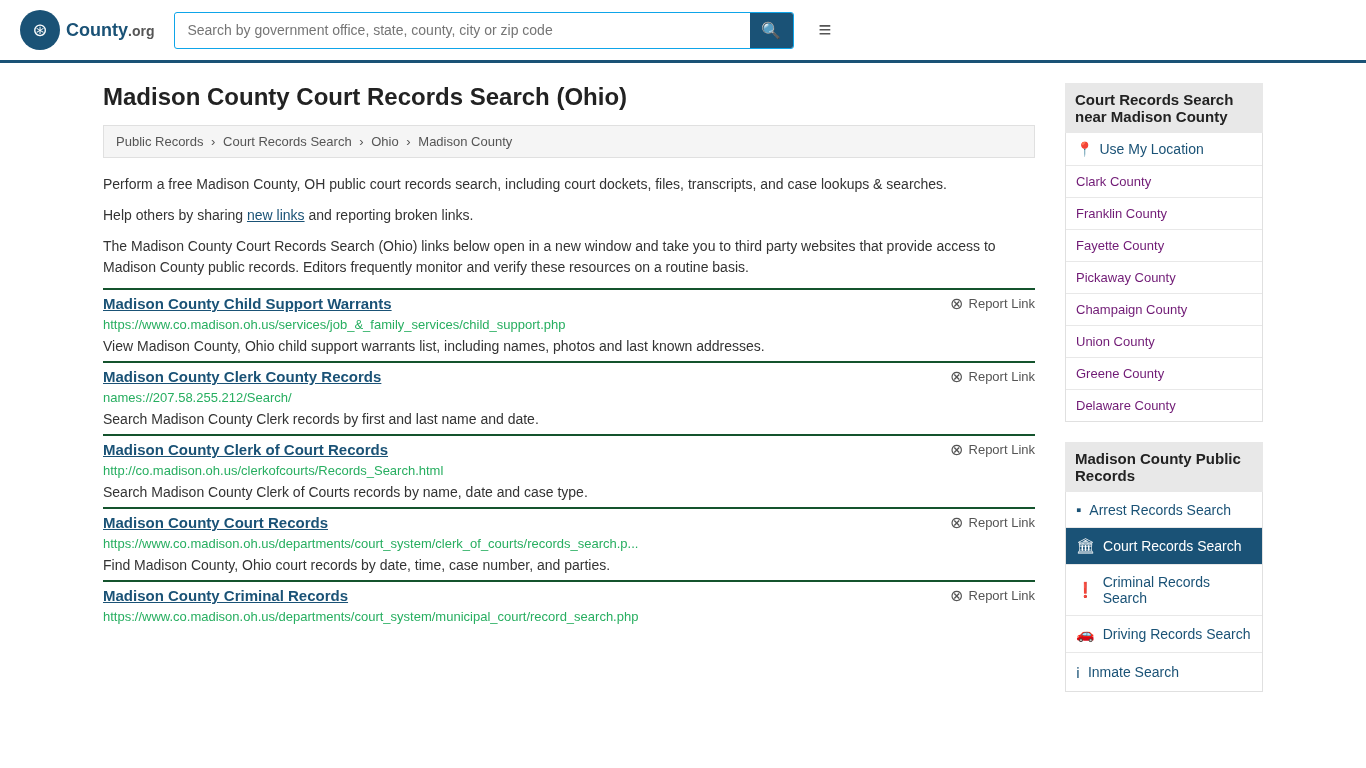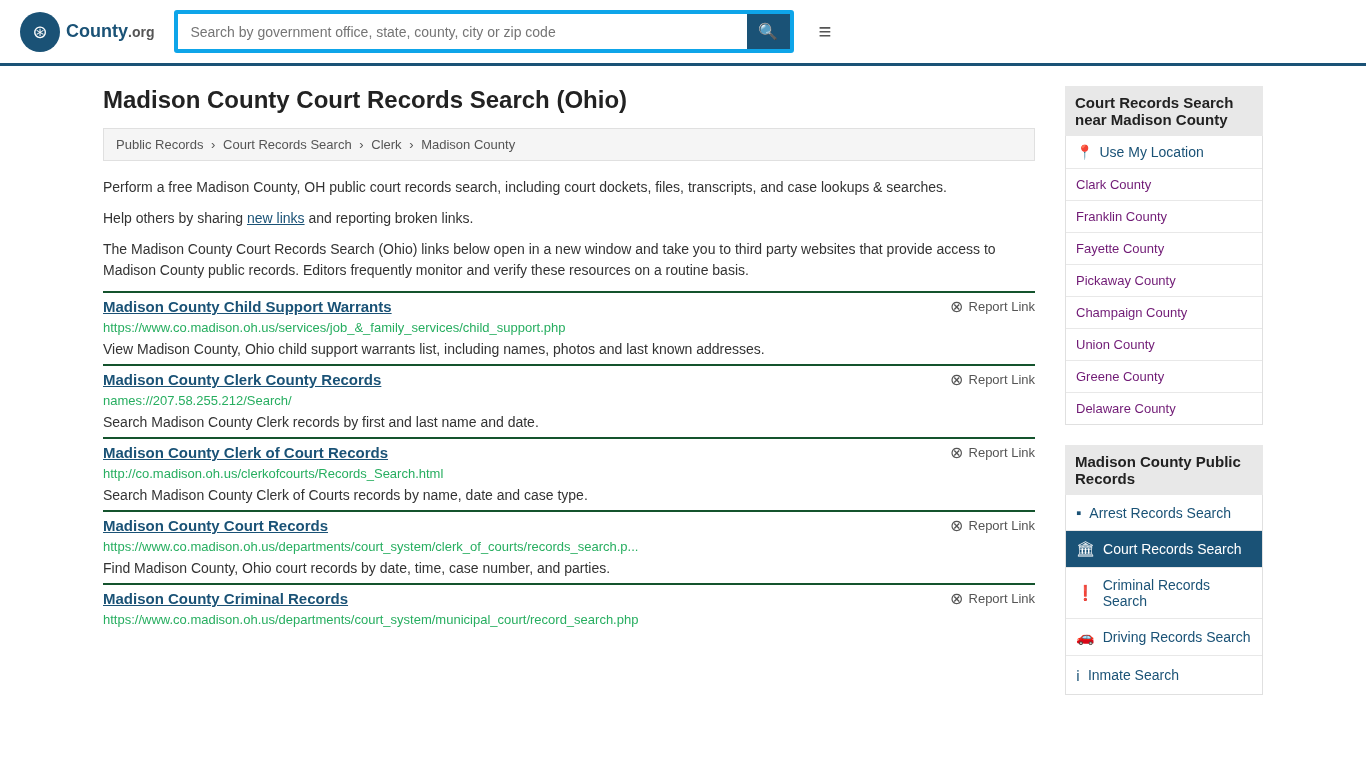--- a/index.html
+++ b/index.html
@@ -38,21 +38,21 @@
     .logo-text span {
       color: #1a5276;
       font-weight: bold;
     }
     .logo-text .org { color: #555; font-size: 14px; }
     .search-bar-wrapper {
       flex: 1;
       max-width: 620px;
       display: flex;
       align-items: center;
-      border: 4px solid #0ea5e9;
+      border: 1px solid #0ea5e9;
       border-radius: 3px;
       overflow: hidden;
     }
     .search-input {
       flex: 1;
       padding: 8px 12px;
       font-size: 14px;
       border: none;
       outline: none;
       color: #999;
@@ -241,21 +241,21 @@
 <div class="main-container">
 
   <div class="content-area">
     <h1 class="page-title">Madison County Court Records Search (Ohio)</h1>
 
     <div class="breadcrumb">
       <a href="#">Public Records</a>
       <span>›</span>
       <a href="#">Court Records Search</a>
       <span>›</span>
-      <a href="#">Clerk</a>
+      <a href="#">Ohio</a>
       <span>›</span>
       <a href="#">Madison County</a>
     </div>
 
     <p class="description">Perform a free Madison County, OH public court records search, including court dockets, files, transcripts, and case lookups &amp; searches.</p>
     <p class="description">
       <span>Help others by sharing</span>
       <a href="#">new links</a>
       <span>and reporting broken links.</span>
     </p>

